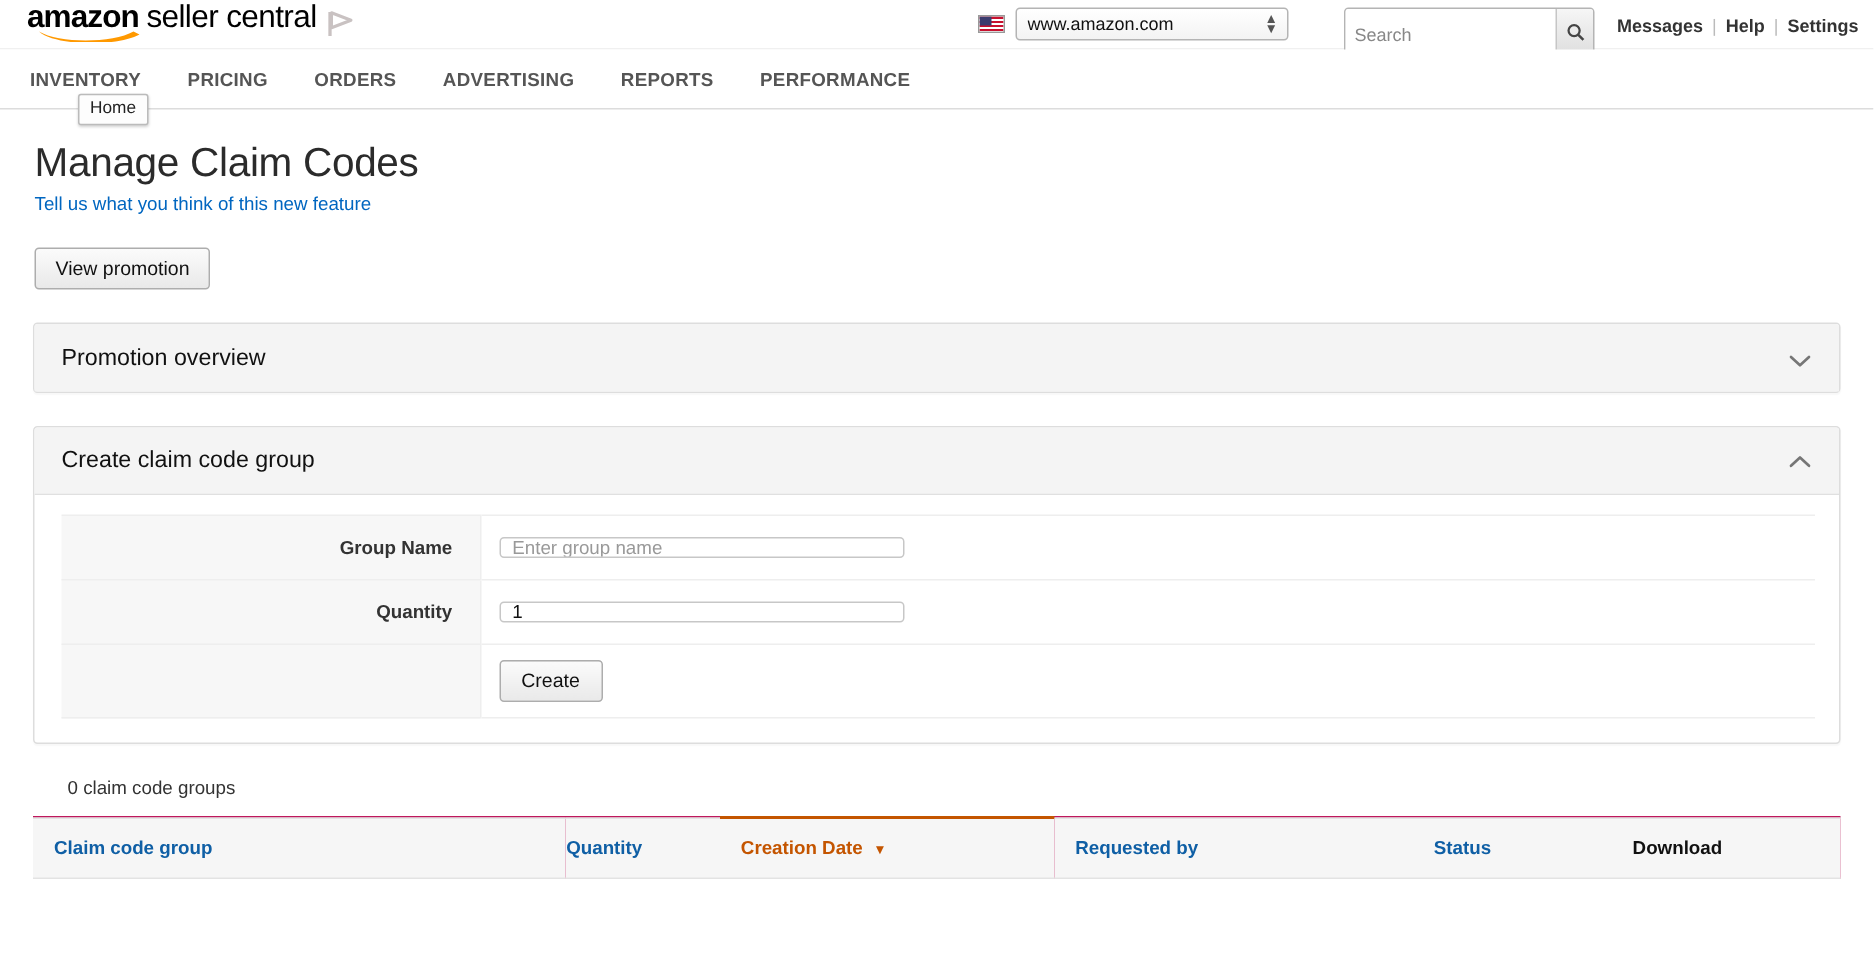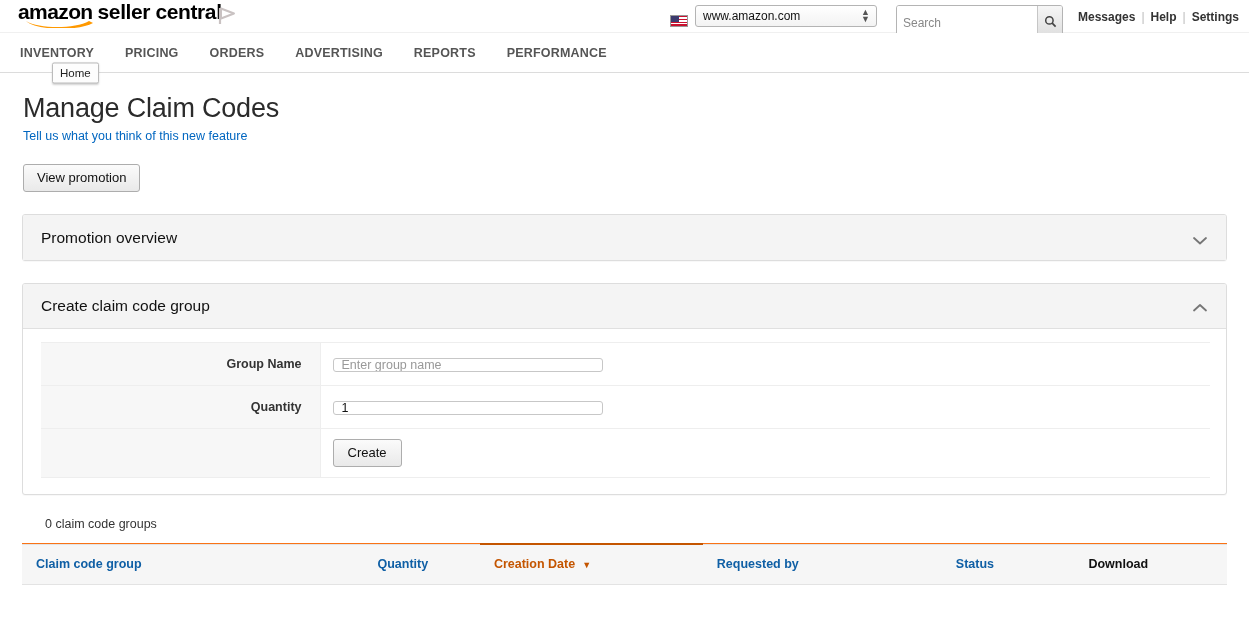--- a/index.html
+++ b/index.html
@@ -26,44 +26,44 @@
   }
   .logo-amazon {
     font-size: 21px;
     font-weight: bold;
     color: #000000;
     letter-spacing: -0.6px;
     line-height: 20px;
   }
   .logo-seller {
     font-size: 21px;
-    font-weight: bold;
+    font-weight: normal;
     color: #000000;
     letter-spacing: -0.4px;
     line-height: 20px;
     margin-left: 5px;
   }
   .logo-smile {
     position: absolute;
     left: 7px; top: 17px;
     width: 72px; height: 9px;
     overflow: hidden;
   }
   .logo-smile svg { display: block; }
   .pennant-icon {
     position: absolute;
     left: 215px; top: 5px;
     width: 24px; height: 22px;
   }
 
   .locale-wrap {
     position: absolute;
-    left: 670px; top: 5px;
-    display: flex;
-    align-items: flex-end;
+    left: 652px; top: 5px;
+    display: flex;
+    align-items: center;
   }
   .flag-icon {
     width: 18px; height: 12px;
     position: relative;
     overflow: hidden;
     border: 1px solid #999;
     margin-right: 7px;
   }
   .flag-icon .stripes {
     position: absolute; inset: 0;
@@ -297,21 +297,21 @@
 
   
   .results-count {
     font-size: 12.5px;
     color: #333;
     margin: 22px 0 12px 23px;
   }
   .results-table {
     width: 100%;
     border-collapse: collapse;
-    background: #f97316;
+    background: #be185d;
     table-layout: fixed;
   }
   .results-table th {
     text-align: left;
     font-size: 12.5px;
     font-weight: bold;
     padding: 12px 0 13px 0;
     color: #0f5fa5;
     border-top: 1px solid #e3e3e3;
     border-bottom: 1px solid #e3e3e3;

